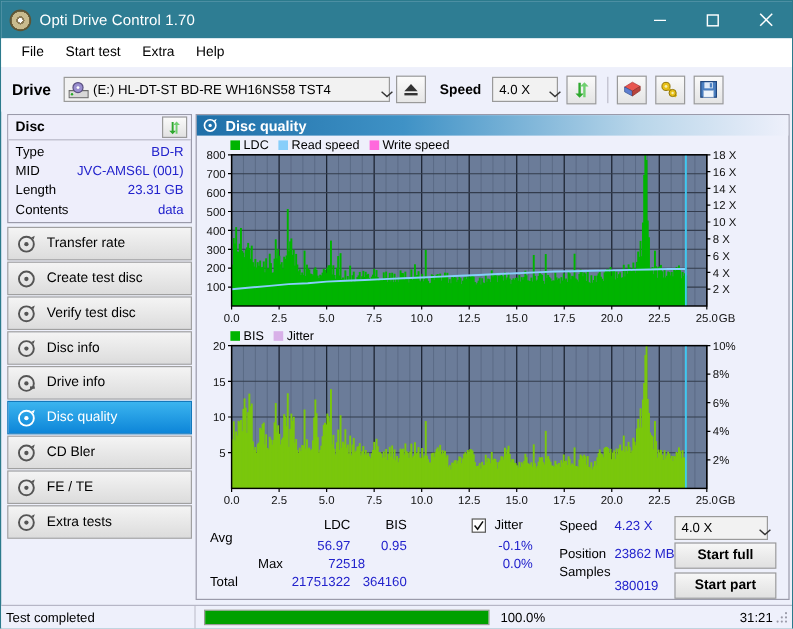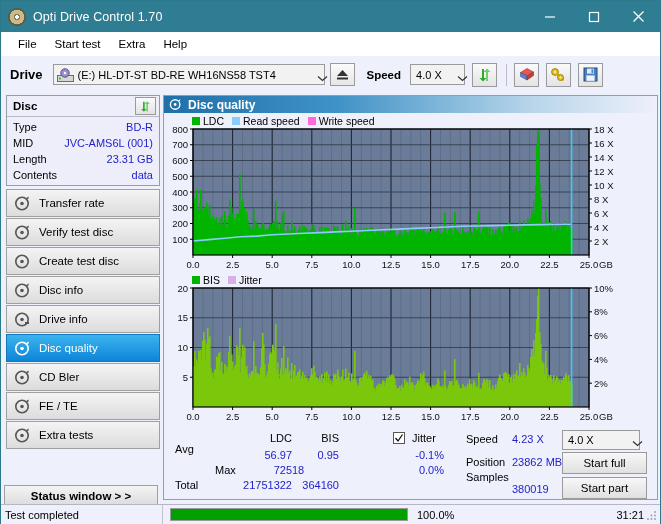--- a/index.html
+++ b/index.html
@@ -187,20 +187,21 @@
     position: absolute; width: 78px; height: 20px; background: #f2f2f2;
     border: 1px solid #9a9a9a; display: flex; align-items: center;
     padding-left: 5px; font-size: 11px;
   }
   .act-btn {
     position: absolute; width: 85px; height: 22px;
     background: linear-gradient(#f7f7f7, #e0e0e0);
     border: 1px solid #9a9a9a;
     display: flex; align-items: center; justify-content: center;
     font-size: 11.5px;
+    font-weight: bold;
   }
 
   
   #statusbar {
     position: absolute; left: 0; top: 503px; width: 659px; height: 20px;
     background: #eef0fb;
     border-top: 1px solid #b6b6c6;
     display: flex; align-items: center;
   }
   #sb-text {
@@ -359,33 +360,33 @@
               <path d="M12 3 l3 -1.5 -1 3" fill="#555"></path>
             </svg>
         </span>
         <span>Transfer rate</span>
       </div>
       <div class="nav-btn">
         <span class="nav-ico">
           <svg width="17" height="17" viewBox="0 0 17 17">
               <circle cx="8" cy="8.5" r="6.2" fill="none" stroke="#555" stroke-width="1.6"></circle>
               <circle cx="8" cy="8.5" r="1.8" fill="#555"></circle>
-              <path d="M12 3 l3 -1.5 -1 3" fill="#555"></path>
             </svg>
         </span>
-        <span>Verify test disc</span>
+        <span>Create test disc</span>
       </div>
       <div class="nav-btn">
         <span class="nav-ico">
           <svg width="17" height="17" viewBox="0 0 17 17">
               <circle cx="8" cy="8.5" r="6.2" fill="none" stroke="#555" stroke-width="1.6"></circle>
               <circle cx="8" cy="8.5" r="1.8" fill="#555"></circle>
+              <path d="M12 3 l3 -1.5 -1 3" fill="#555"></path>
             </svg>
         </span>
-        <span>Create test disc</span>
+        <span>Verify test disc</span>
       </div>
       <div class="nav-btn">
         <span class="nav-ico">
           <svg width="17" height="17" viewBox="0 0 17 17">
               <circle cx="8" cy="8.5" r="6.2" fill="none" stroke="#555" stroke-width="1.6"></circle>
               <circle cx="8" cy="8.5" r="1.8" fill="#555"></circle>
               <path d="M12 3 l3 -1.5 -1 3" fill="#555"></path>
             </svg>
         </span>
         <span>Disc info</span>
@@ -436,21 +437,20 @@
               <circle cx="8" cy="8.5" r="6.2" fill="none" stroke="#555" stroke-width="1.6"></circle>
               <circle cx="8" cy="8.5" r="1.8" fill="#555"></circle>
               <path d="M12 3 l3 -1.5 -1 3" fill="#555"></path>
             </svg>
         </span>
         <span>Extra tests</span>
       </div>
     </div>
   </div>
 
-  <div id="status-window-btn">Status window &gt; &gt;</div>
 
   <div id="mainpanel">
     <div id="panel-head">
       <span id="panel-head-ico">
         <svg width="13" height="13" viewBox="0 0 17 17">
             <circle cx="8" cy="8.5" r="6.2" fill="none" stroke="#fff" stroke-width="1.8"></circle>
             <circle cx="8" cy="8.5" r="1.8" fill="#fff"></circle>
             <path d="M12 3 l3 -1.5 -1 3" fill="#fff"></path>
           </svg>
       </span>

